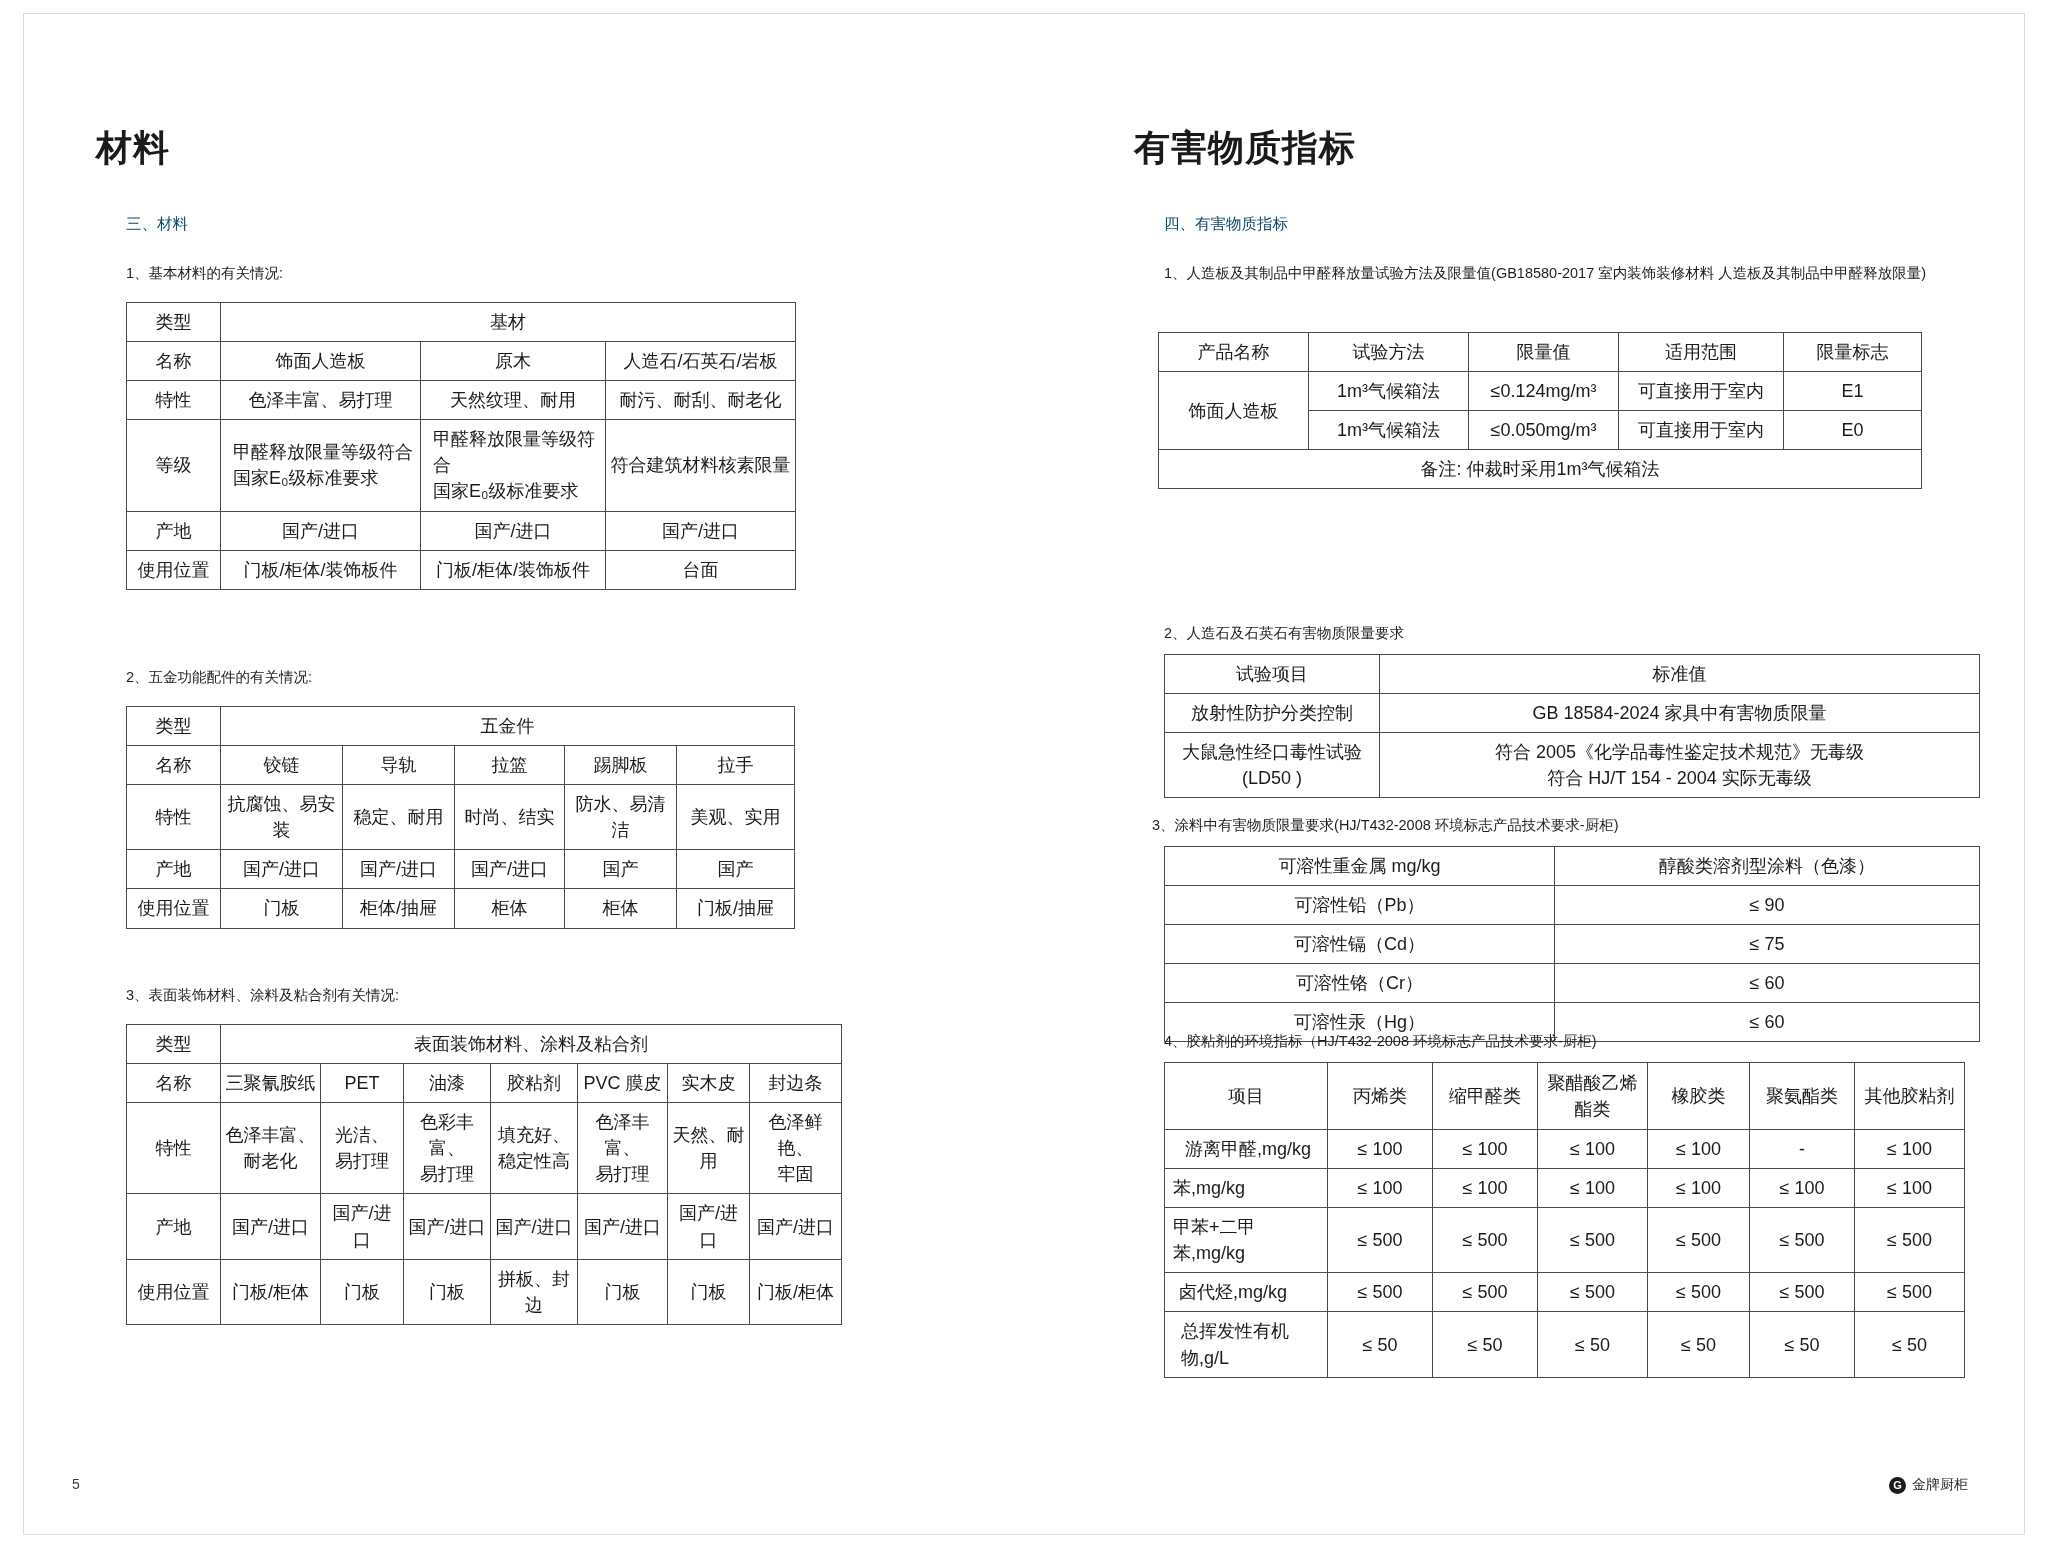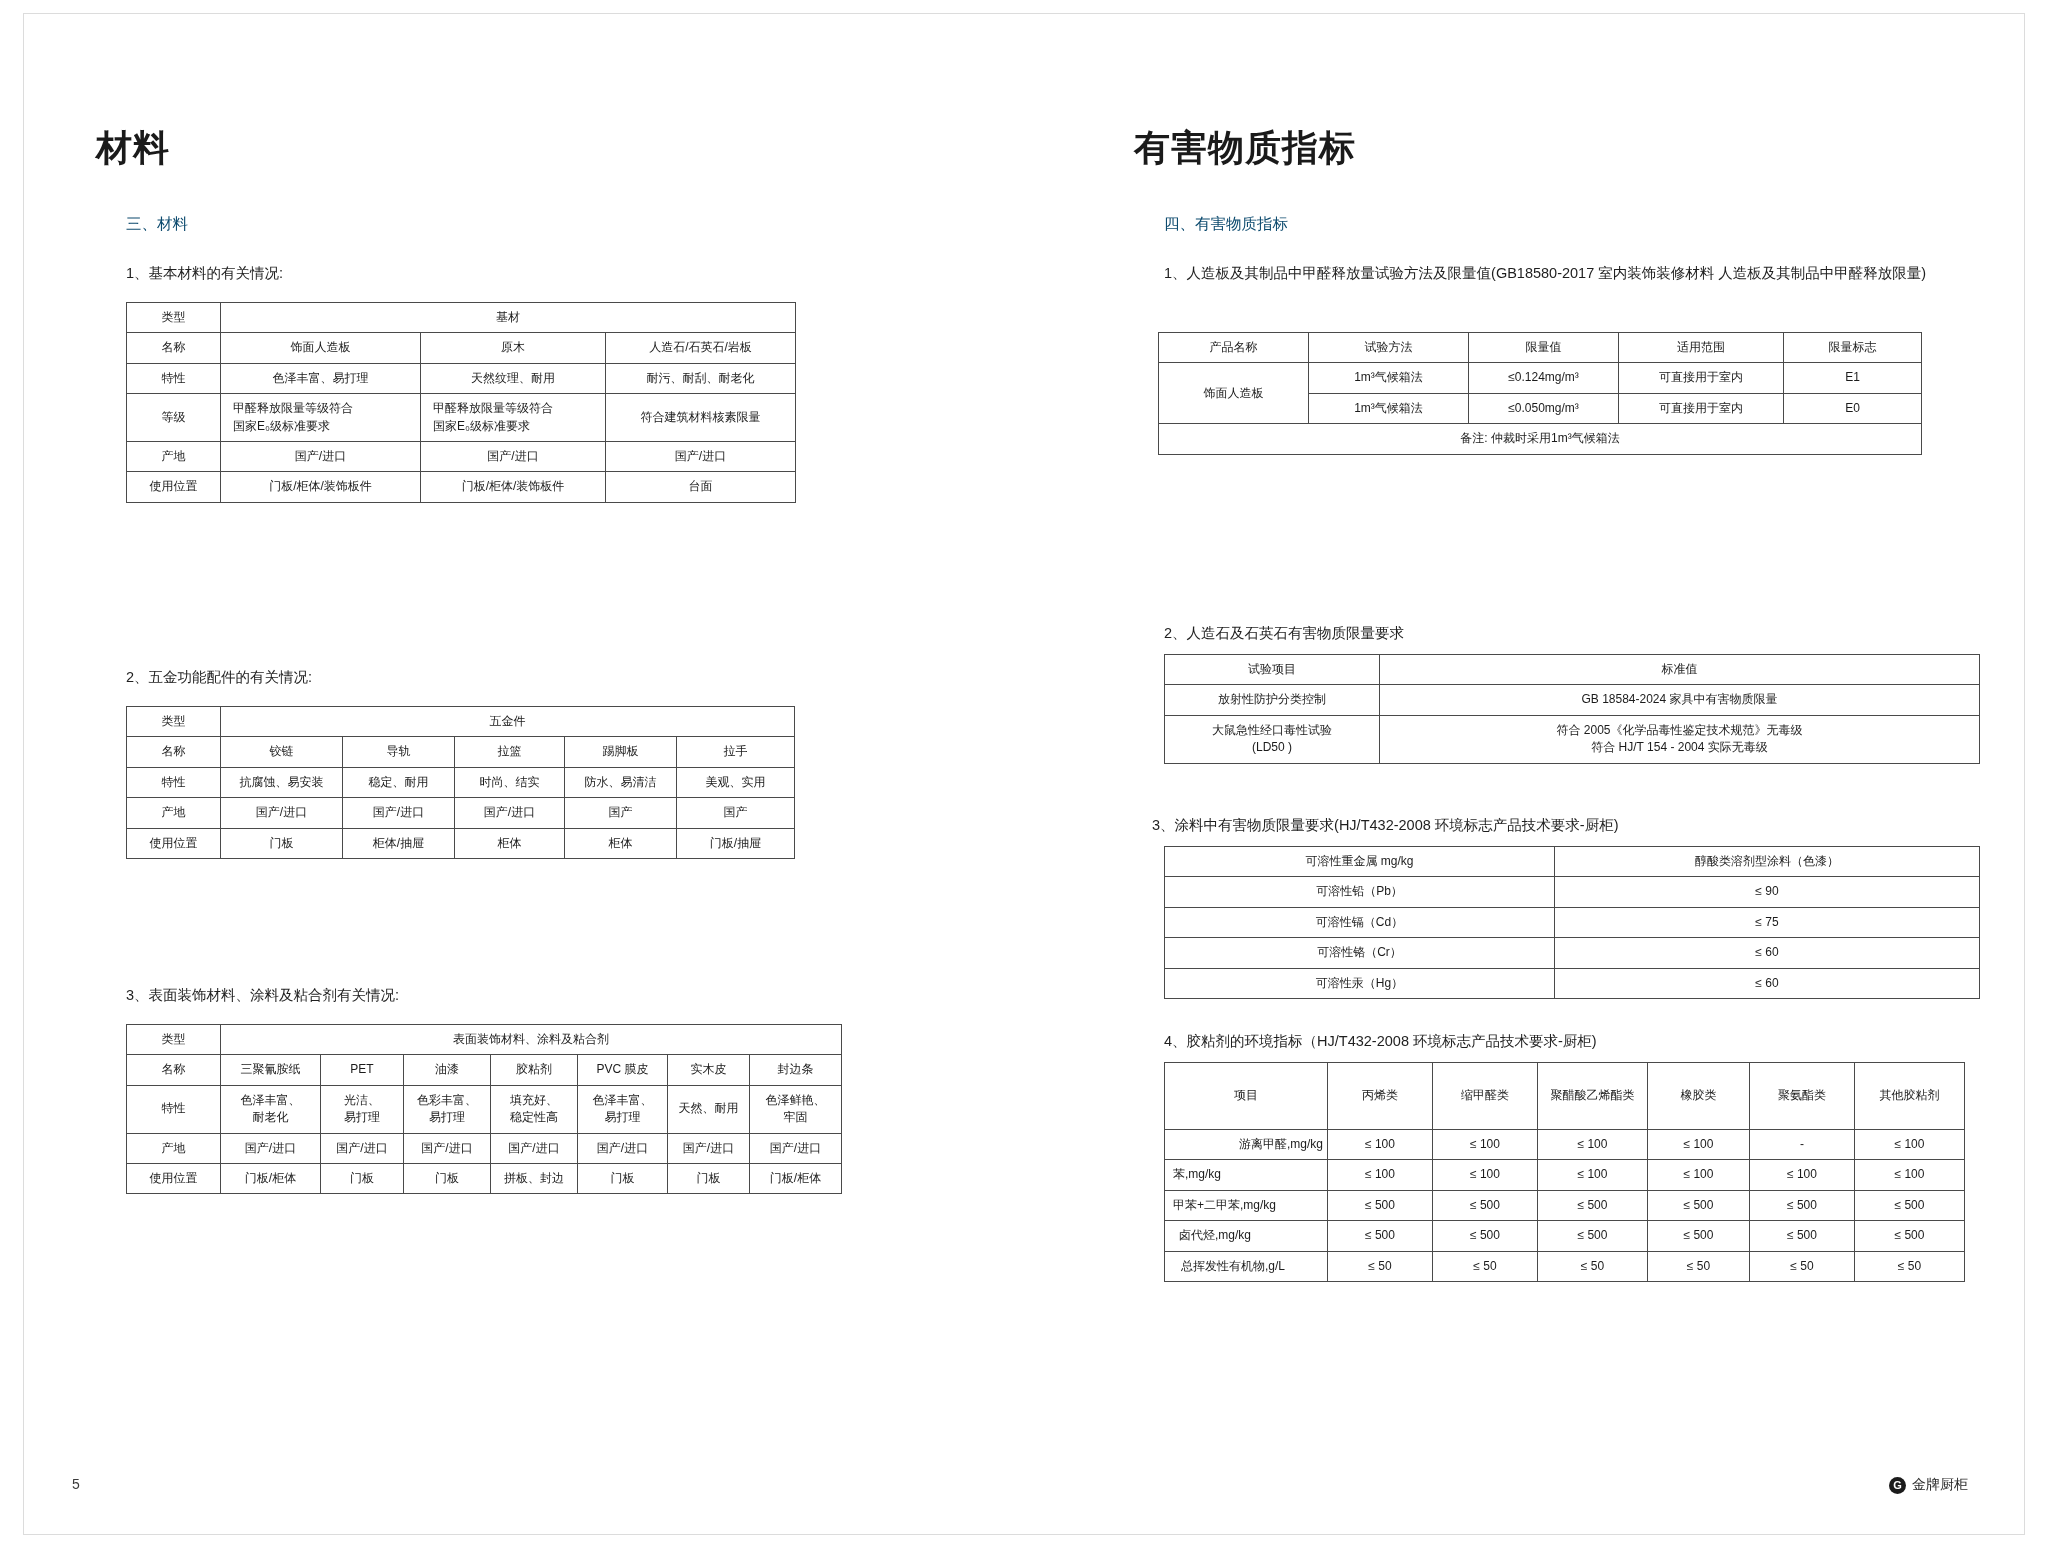--- a/index.html
+++ b/index.html
@@ -59,21 +59,21 @@
     font-size: 14.5px;
     color: #1f1f1f;
     margin: 0 0 12px 0;
     line-height: 1.6;
   }
   .block {
     position: absolute;
   }
   table.t {
     border-collapse: collapse;
-    font-size: 12px;
+    font-size: 18px;
     color: #1b1b1b;
     table-layout: fixed;
   }
   table.t td, table.t th {
     border: 1px solid #4a4a4a;
     text-align: center;
     vertical-align: middle;
     padding: 6px 4px;
     font-weight: normal;
     line-height: 1.45;
@@ -436,21 +436,21 @@
             <tr>
               <td style="height:54px">项目</td>
               <td>丙烯类</td>
               <td>缩甲醛类</td>
               <td>聚醋酸乙烯酯类</td>
               <td>橡胶类</td>
               <td>聚氨酯类</td>
               <td>其他胶粘剂</td>
             </tr>
             <tr>
-              <td style="text-align:right;padding-left:8px;">游离甲醛,mg/kg</td>
+              <td style="text-align:center;padding-left:8px;">游离甲醛,mg/kg</td>
               <td>≤ 100</td>
               <td>≤ 100</td>
               <td>≤ 100</td>
               <td>≤ 100</td>
               <td>-</td>
               <td>≤ 100</td>
             </tr>
             <tr>
               <td style="text-align:left;padding-left:8px;">苯,mg/kg</td>
               <td>≤ 100</td>

